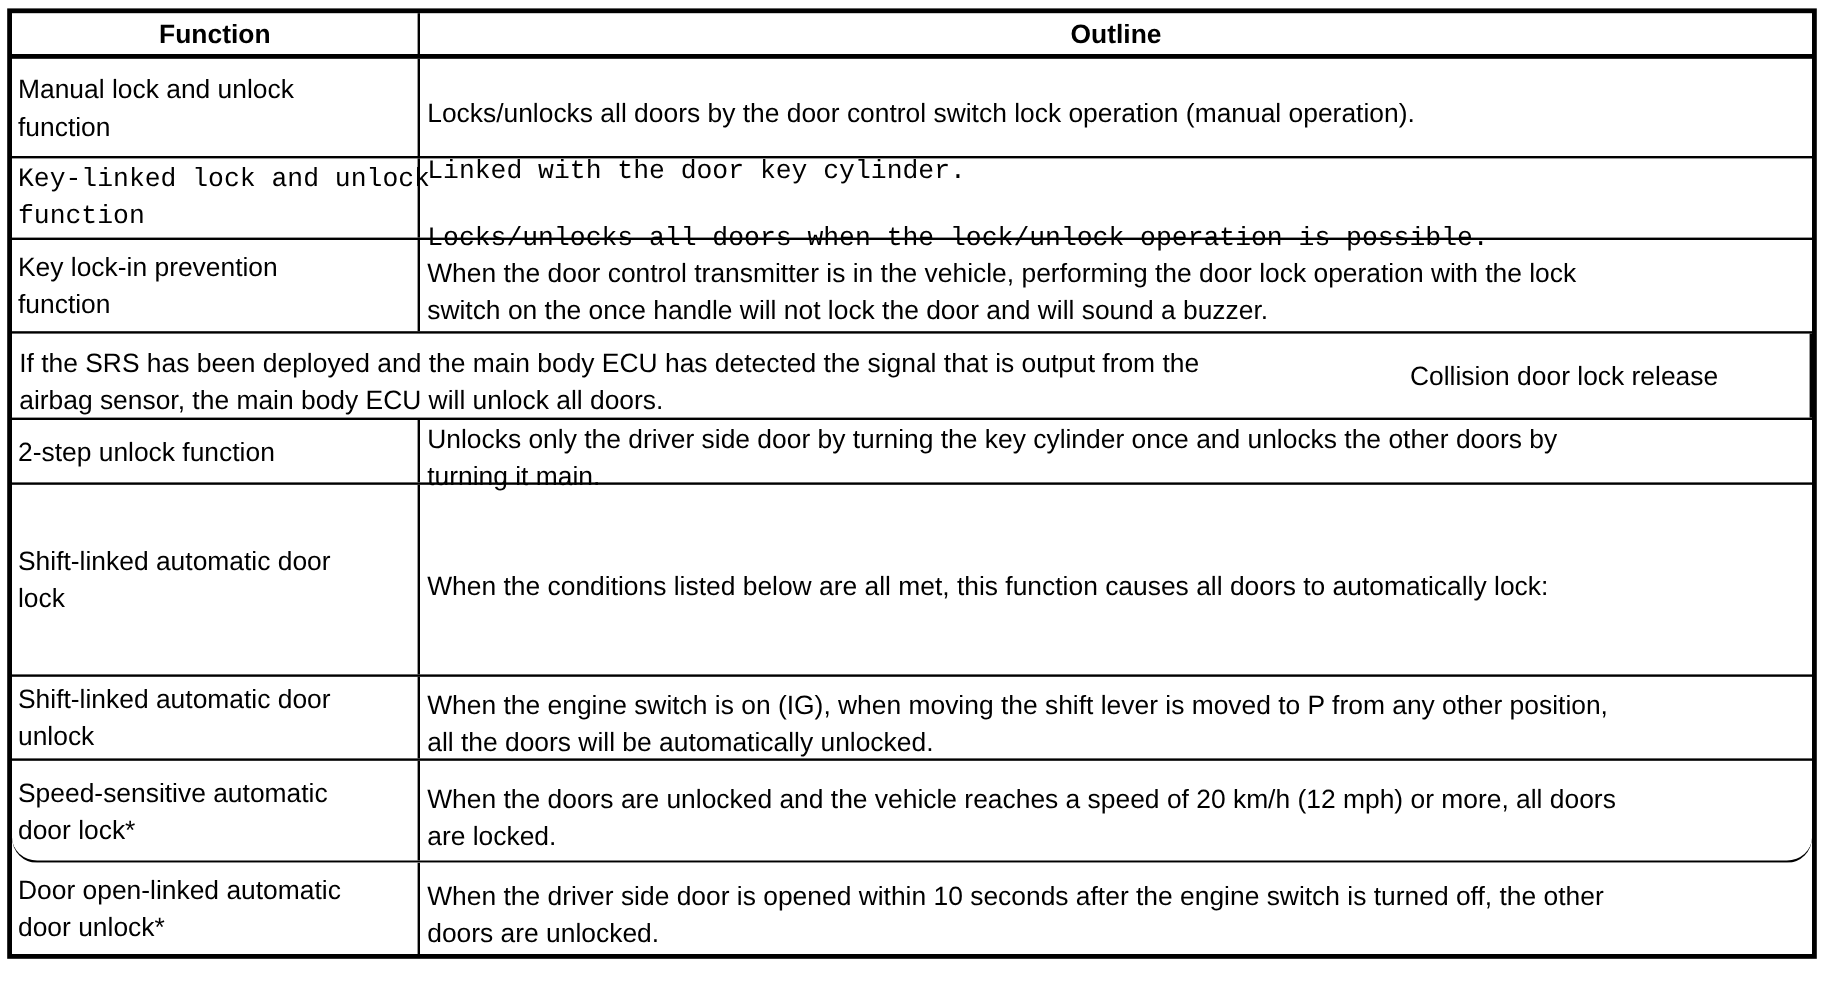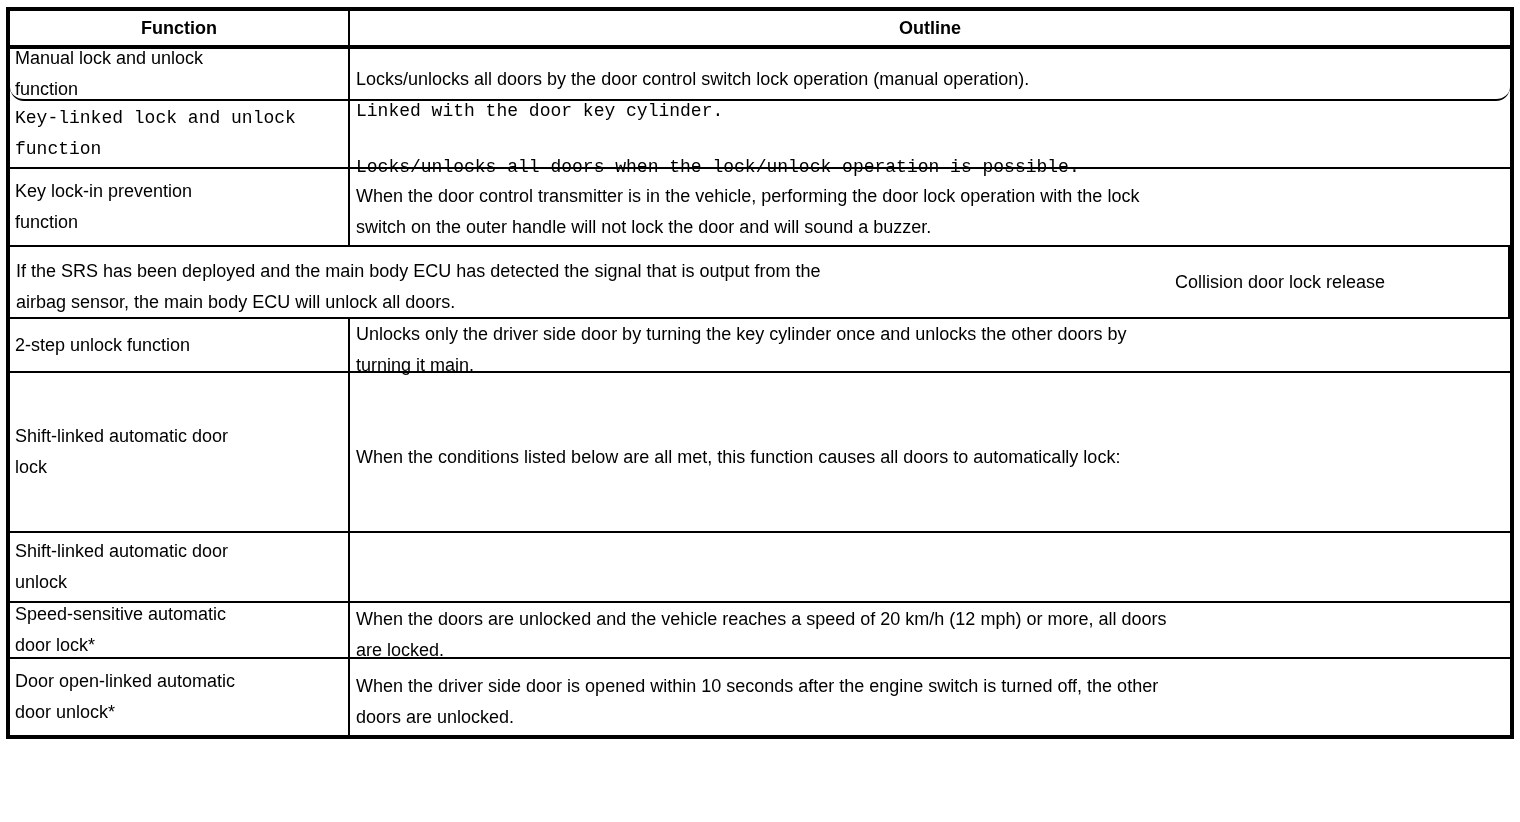--- a/index.html
+++ b/index.html
@@ -26,21 +26,21 @@
     box-sizing: border-box;
     border-bottom: 2px solid #000000;
   }
   .trow:last-child { border-bottom: none; }
   .trow.head-row {
     border-bottom: 4px solid #000000;
     height: 38px;
   }
   .cell {
     box-sizing: border-box;
-    font-size: 18px;
+    font-size: 22px;
     line-height: 31px;
     display: flex;
     flex-direction: column;
     justify-content: center;
   }
   .cell.c-function {
     width: 340px;
     border-right: 2px solid #000000;
     padding: 2px 12px 2px 5px;
   }
@@ -79,21 +79,21 @@
 </style>
 </head>
 <body>
 
 <div class="doc-table">
   <div class="trow head-row">
     <div class="cell c-function">Function</div>
     <div class="cell c-outline">Outline</div>
   </div>
   <div id="table-body">
-      <div class="trow" style="height: 52px; border-radius: 14px;">
+      <div class="trow" style="height: 83px;">
         <div class="cell c-function">
           <div class="tline">Manual lock and unlock</div>
           <div class="tline">function</div>
         </div>
         <div class="cell c-outline">
           <div class="para">
             <div class="tline">Locks/unlocks all doors by the door control switch lock operation (manual operation).</div>
           </div>
         </div>
       </div>
@@ -112,21 +112,21 @@
         </div>
       </div>
       <div class="trow" style="height: 78px;">
         <div class="cell c-function">
           <div class="tline">Key lock-in prevention</div>
           <div class="tline">function</div>
         </div>
         <div class="cell c-outline">
           <div class="para">
             <div class="tline">When the door control transmitter is in the vehicle, performing the door lock operation with the lock</div>
-            <div class="tline">switch on the outer handle will not lock the door and will sound a buzzer.</div>
+            <div class="tline">switch on the once handle will not lock the door and will sound a buzzer.</div>
           </div>
         </div>
       </div>
       <div class="trow" style="height: 72px;">
         <div class="cell c-outline">
           <div class="para">
             <div class="tline">If the SRS has been deployed and the main body ECU has detected the signal that is output from the</div>
             <div class="tline">airbag sensor, the main body ECU will unlock all doors.</div>
           </div>
         </div>
@@ -154,22 +154,28 @@
           <div class="para">
             <div class="tline">When the conditions listed below are all met, this function causes all doors to automatically lock:</div>
           </div>
         </div>
       </div>
       <div class="trow" style="height: 70px;">
         <div class="cell c-function">
           <div class="tline">Shift-linked automatic door</div>
           <div class="tline">unlock</div>
         </div>
+        <div class="cell c-outline">
+          <div class="para">
+            <div class="tline">When the engine switch is on (IG), when moving the shift lever is moved to P from any other position,</div>
+            <div class="tline">all the doors will be automatically unlocked.</div>
+          </div>
+        </div>
       </div>
-      <div class="trow" style="height: 56px;">
+      <div class="trow" style="height: 85px; border-radius: 21px;">
         <div class="cell c-function">
           <div class="tline">Speed-sensitive automatic</div>
           <div class="tline">door lock*</div>
         </div>
         <div class="cell c-outline">
           <div class="para">
             <div class="tline">When the doors are unlocked and the vehicle reaches a speed of 20 km/h (12 mph) or more, all doors</div>
             <div class="tline">are locked.</div>
           </div>
         </div>

